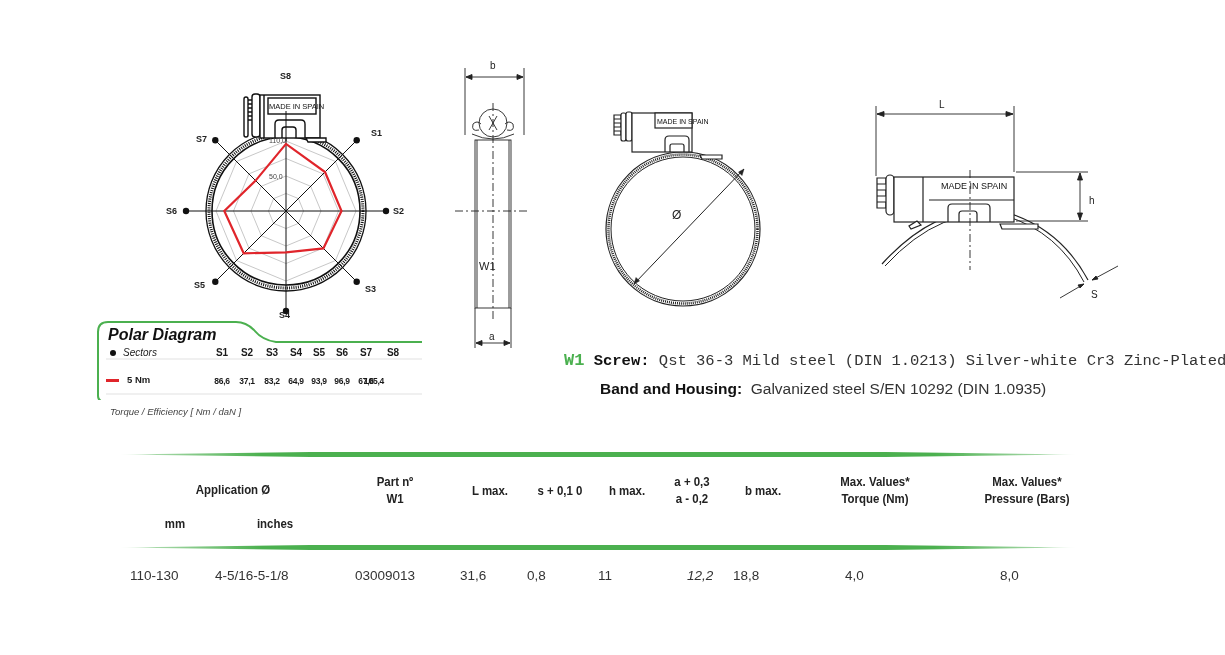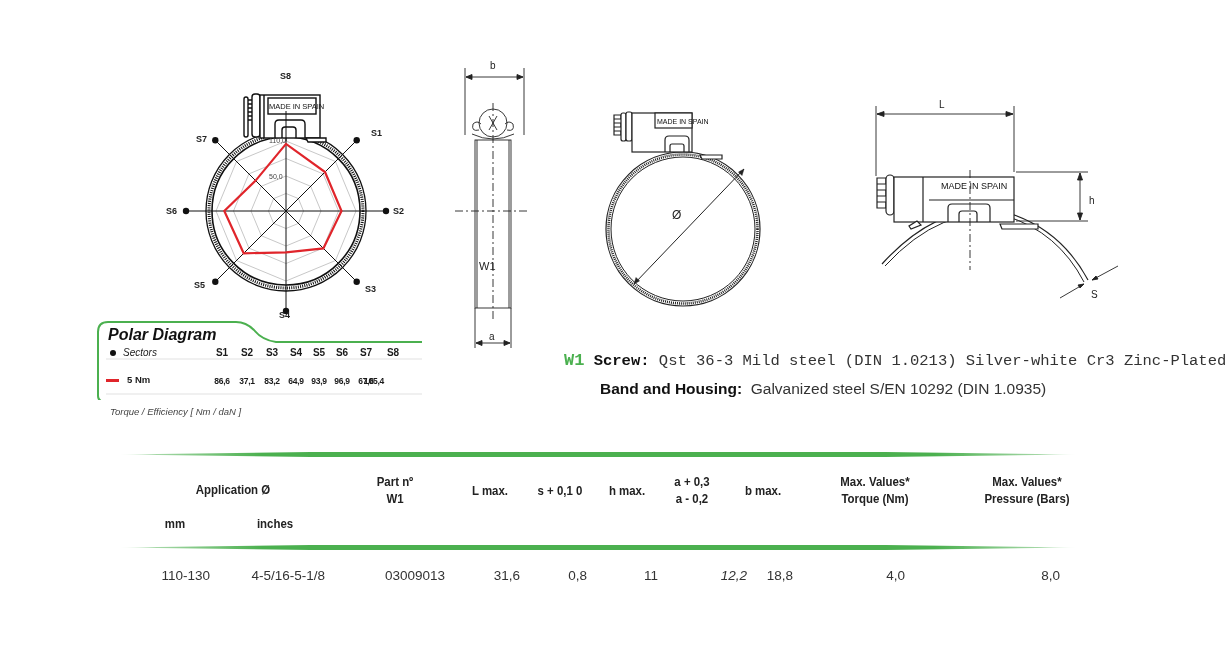--- a/index.html
+++ b/index.html
@@ -8,21 +8,21 @@
   .abs { position:absolute; }
   svg text { font-family:"Liberation Sans", sans-serif; }
   .polar-box-label { font-weight:bold; font-style:italic; font-size:16px; color:#111; }
   .legend-cell { position:absolute; text-align:center; width:24px; font-weight:bold; font-size:10px; }
   .legend-val { position:absolute; text-align:center; width:28px; font-size:8.5px; font-weight:bold; letter-spacing:-0.2px; }
   .caption { font-style:italic; font-size:9.5px; color:#444; }
   .spec-line { position:absolute; font-size:15.5px; color:#333; white-space:nowrap; }
   .spec-line b { color:#111; }
   .w1 { color:#4bb04f; font-weight:bold; }
   .th { position:absolute; text-align:center; font-weight:bold; font-size:13px; line-height:17px; color:#222; transform:scaleX(0.88); transform-origin:center; }
-  .td { position:absolute; text-align:right; font-size:13.5px; color:#333; }
+  .td { position:absolute; text-align:left; font-size:13.5px; color:#333; }
   .rule { position:absolute; height:5px; left:118px; width:960px;
           background:linear-gradient(90deg, rgba(75,176,79,0) 0%, rgba(75,176,79,0.5) 4%, #4bb04f 15%, #4bb04f 85%, rgba(75,176,79,0.5) 96%, rgba(75,176,79,0) 100%);
           clip-path: polygon(0 50%, 20% 0, 80% 0, 100% 50%, 80% 100%, 20% 100%); }
 </style>
 </head>
 <body>
 
 <svg class="abs" style="left:150px;top:65px;" width="270" height="260" viewBox="150 65 270 260">
 
   <circle cx="286" cy="211" r="80" fill="none" stroke="#111" stroke-width="1.3"></circle>

